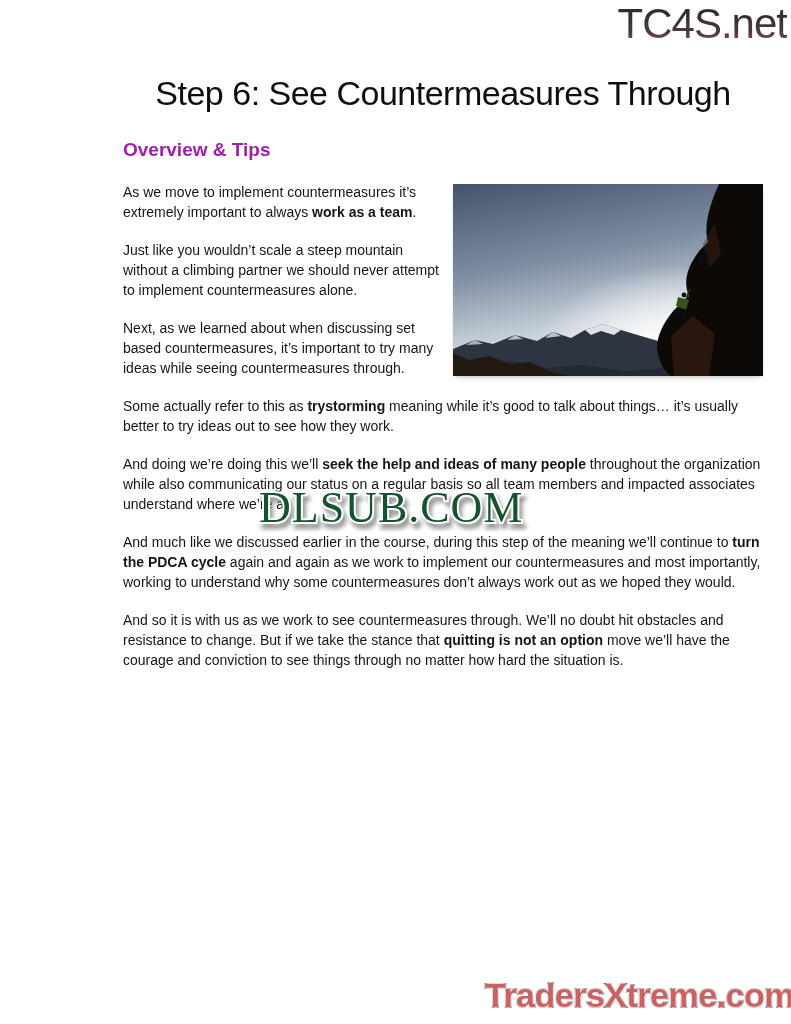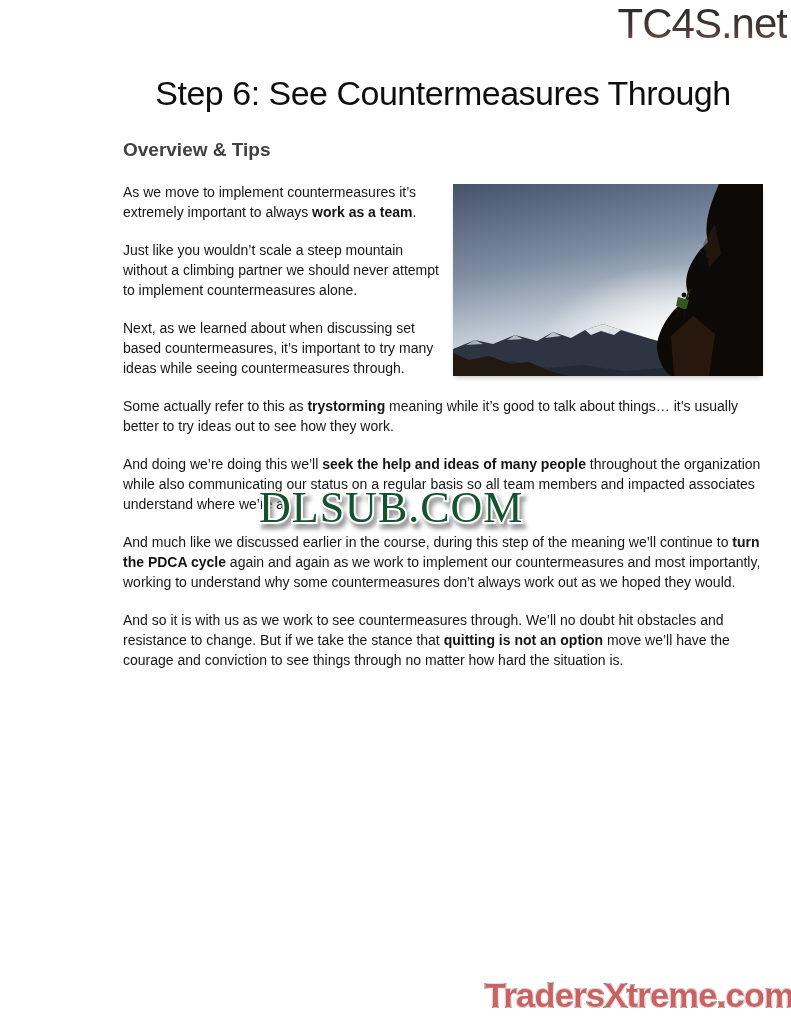--- a/index.html
+++ b/index.html
@@ -36,21 +36,21 @@
     -webkit-text-stroke:2px #4f1718; paint-order:stroke fill;
     text-shadow:0 0 3px #fff, 0 0 3px #fff, 0 0 5px #fff, 0 0 6px #fff;
   }
 
   
   .content { position:absolute; left:75px; top:74px; width:640px;margin-left:48px; }
   .doc-title {
     font-size:34px; font-weight:normal; color:#0e0e0e; letter-spacing:-0.5px;
     text-align:center; margin:0 0 26px 0;
   }
-  .section-heading { font-size:19px; font-weight:bold; color:#404040; margin:0 0 21px 0; }
+  .section-heading { font-size:19px; font-weight:bold; color:#a21caf; margin:0 0 21px 0; }
   .content p { font-size:14px; line-height:20px; color:#151515; margin:0 0 18px 0; }
   .content strong { font-weight:bold; }
 
   
   .figure {
     float:right; width:310px; height:192px; margin:2px 0 18px 12px;
     box-shadow:0 3px 5px -2px rgba(0,0,0,0.28);
   }
   .figure svg { display:block; }
 

